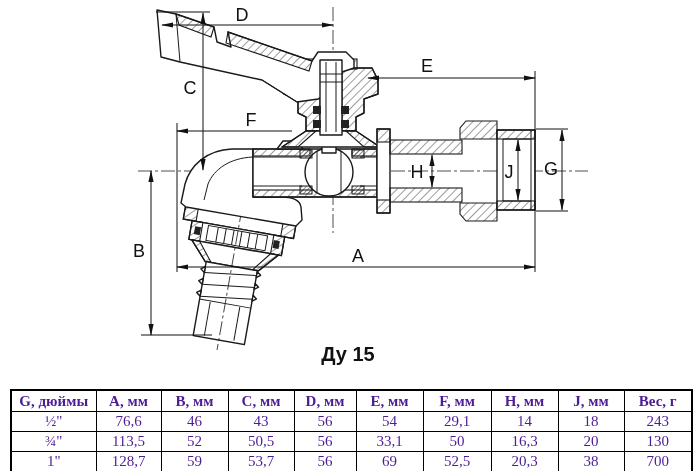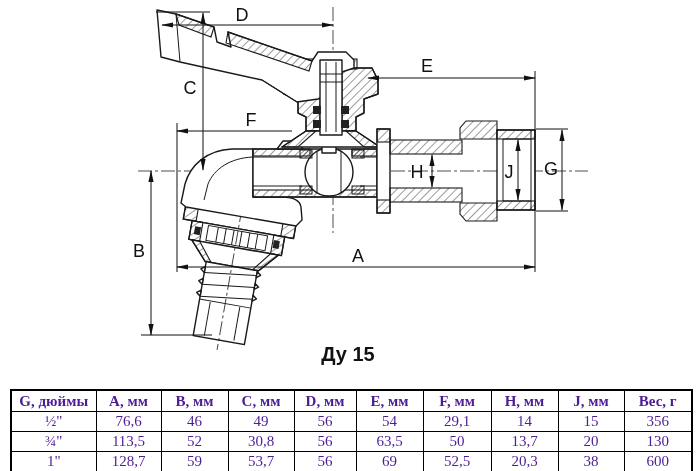--- a/index.html
+++ b/index.html
@@ -197,48 +197,48 @@
         <th>H, мм</th>
         <th>J, мм</th>
         <th>Вес, г</th>
       </tr>
     </thead>
     <tbody>
       <tr>
         <td>½"</td>
         <td>76,6</td>
         <td>46</td>
-        <td>49</td>
+        <td>43</td>
         <td>56</td>
         <td>54</td>
         <td>29,1</td>
         <td>14</td>
-        <td>15</td>
-        <td>356</td>
+        <td>18</td>
+        <td>243</td>
       </tr>
       <tr>
         <td>¾"</td>
         <td>113,5</td>
         <td>52</td>
-        <td>30,8</td>
+        <td>50,5</td>
         <td>56</td>
-        <td>63,5</td>
+        <td>33,1</td>
         <td>50</td>
-        <td>13,7</td>
+        <td>16,3</td>
         <td>20</td>
         <td>130</td>
       </tr>
       <tr>
         <td>1"</td>
         <td>128,7</td>
         <td>59</td>
         <td>53,7</td>
         <td>56</td>
         <td>69</td>
         <td>52,5</td>
         <td>20,3</td>
         <td>38</td>
-        <td>600</td>
+        <td>700</td>
       </tr>
     </tbody>
   </table>
 
 </div>
 
 </body></html>

